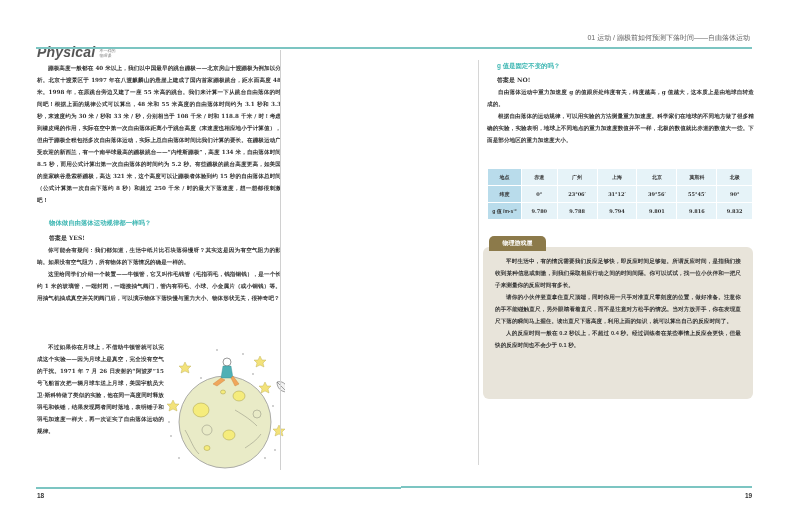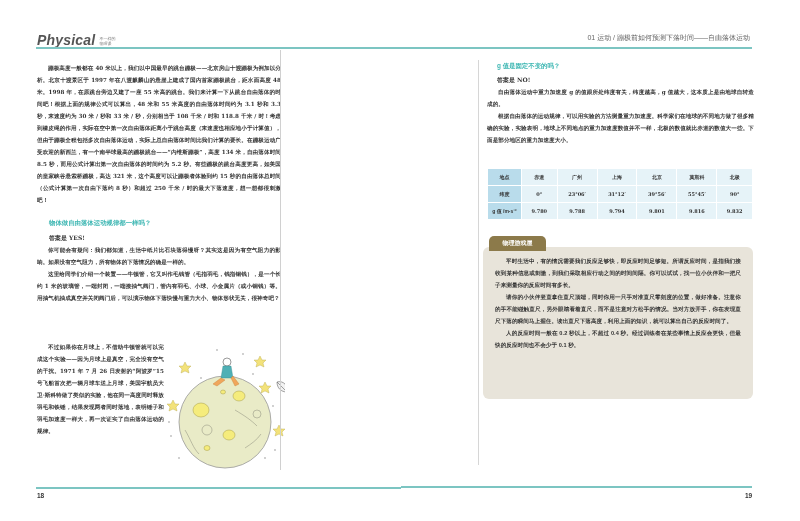--- a/index.html
+++ b/index.html
@@ -1,21 +1,21 @@
 <!DOCTYPE html>
 <html><head>
 <meta charset="utf-8">
 <style>
   * { margin: 0; padding: 0; box-sizing: border-box; }
   html, body { width: 800px; height: 521px; background: #ffffff; overflow: hidden; }
   body { position: relative; font-family: "DejaVu Serif", "Liberation Serif", serif; color: #2b2b2b; }
 
   .header-rule { position: absolute; top: 47px; left: 36px; width: 716px; height: 2px; background: #7cc5c2; }
   .brand { position: absolute; top: 32px; left: 37px; display: flex; align-items: flex-end; gap: 4px; }
-  .brand-title { font-family: "Liberation Sans", sans-serif; font-style: italic; font-weight: bold; font-size: 14px; color: #555; letter-spacing: 0.2px; }
+  .brand-title { font-family: "Liberation Sans", sans-serif; font-style: italic; font-weight: bold; font-size: 14px; color: #555; letter-spacing: 0.2px; margin-top: 12px; }
   .brand-sub { font-family: "Liberation Sans", sans-serif; font-size: 4px; line-height: 5px; color: #777; width: 18px; margin-bottom: 2px; }
   .chapter-title { position: absolute; top: 33px; right: 50px; font-family: "Liberation Sans", sans-serif; font-size: 7px; color: #666; }
   .left-col-wide { position: absolute; top: 62px; left: 37px; width: 244px; }
   p.body { font-size: 5.6px; line-height: 12px; text-indent: 11px; text-align: justify; color: #333; font-weight: bold; letter-spacing: 0.05px; }
   .sec-title { font-family: "Liberation Sans", sans-serif; font-size: 6.4px; font-weight: bold; color: #3eb7b3; margin: 13px 0 4px 12px; }
   .answer { font-size: 6px; font-weight: bold; margin-left: 12px; line-height: 12px; color:#333; }
 
   .page-divider { position: absolute; left: 280px; top: 50px; width: 1px; height: 420px; background: #d0d0d0; }
   .page-divider-right { position: absolute; left: 478px; top: 60px; width: 1px; height: 405px; background: #d6d6d6; }
 

